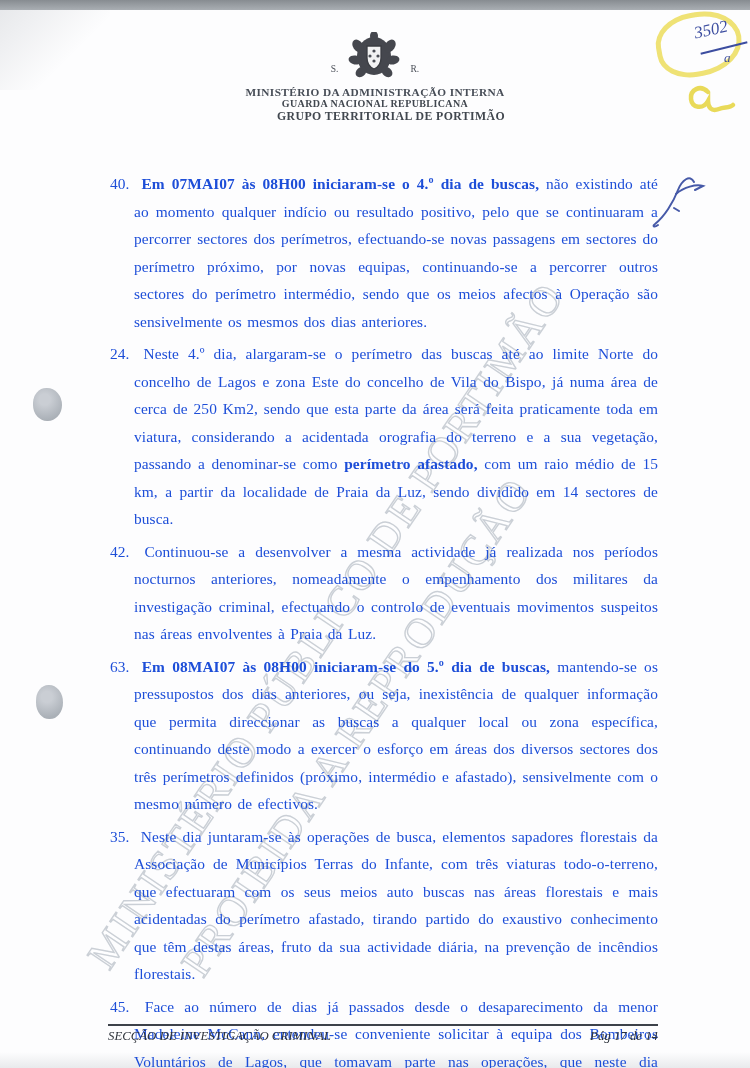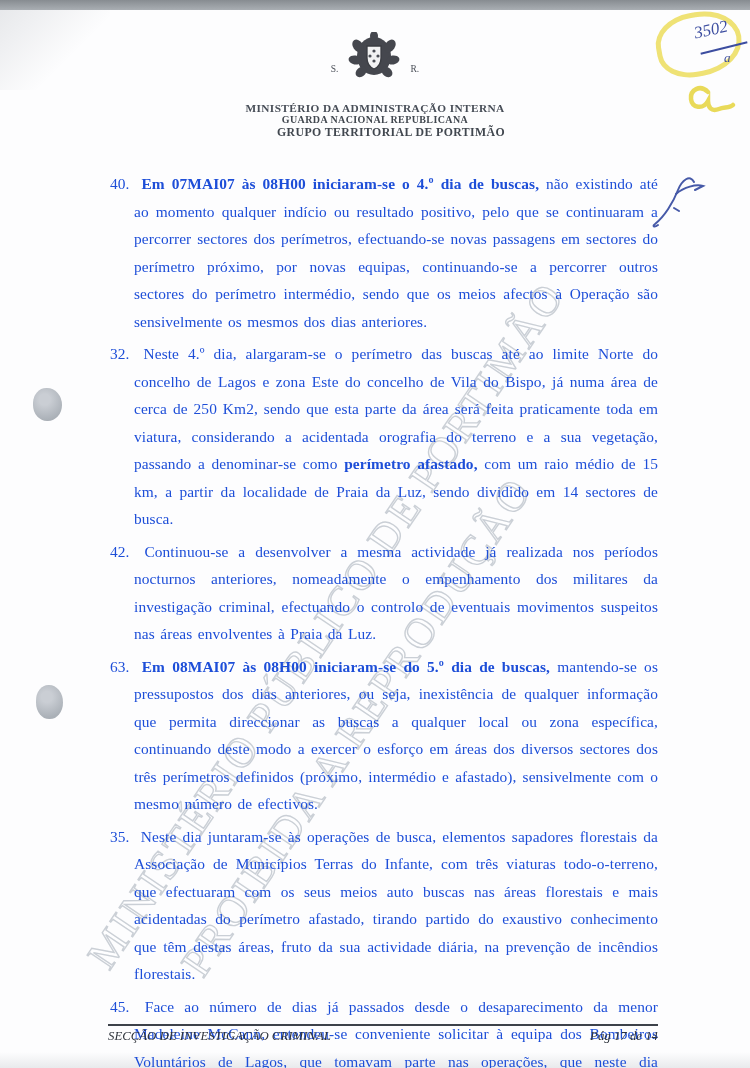--- a/index.html
+++ b/index.html
@@ -19,21 +19,21 @@
   }
   .bottom-fade {
     position:absolute; left:0; right:0; bottom:0; height:16px;
     background:linear-gradient(rgba(210,213,216,0), rgba(208,211,214,0.45)); z-index:0;
   }
 
   
   .header { position:absolute; top:34px; left:0; right:0; text-align:center; z-index:3; }
   .crest-row { display:flex; justify-content:center; align-items:flex-end; gap:7px; height:50px; }
   .crest-letter { font-size:9.5px; color:#4a4f58; padding-bottom:10px; }
-  .header-line1 { margin-top:18px; font-size:11.3px; font-weight:600; letter-spacing:0.4px; color:#474d57; }
+  .header-line1 { margin-top:2px; font-size:11.3px; font-weight:600; letter-spacing:0.4px; color:#474d57; }
   .header-line2 { font-size:10px; font-weight:700; letter-spacing:0.4px; color:#41474f; }
   .header-line3 { font-size:11.8px; font-weight:700; letter-spacing:0.4px; color:#41474f;padding-left:32px; }
 
   
   .watermark {
     position:absolute; left:360px; top:648px; z-index:1; pointer-events:none;
     transform:translate(-50%,-50%) rotate(-56deg); text-align:left;
   }
   .wm-line {
     font-size:42px; letter-spacing:3px; line-height:82px; white-space:nowrap;
@@ -125,21 +125,21 @@
 
   <div class="hole-punch hp1"></div>
   <div class="hole-punch hp2"></div>
 
   <div class="content" id="paragraph-list">
     <p class="para">
       <span class="para-num">40.</span>
     <span class="seg-bold">Em 07MAI07 às 08H00 iniciaram-se o 4.º dia de buscas,</span><span> não existindo até ao momento qualquer indício ou resultado positivo, pelo que se continuaram a percorrer sectores dos perímetros, efectuando-se novas passagens em sectores do perímetro próximo, por novas equipas, continuando-se a percorrer outros sectores do perímetro intermédio, sendo que os meios afectos à Operação são sensivelmente os mesmos dos dias anteriores.</span></p>
 
     <p class="para">
-      <span class="para-num">32.</span>
+      <span class="para-num">24.</span>
     <span>Neste 4.º dia, alargaram-se o perímetro das buscas até ao limite Norte do concelho de Lagos e zona Este do concelho de Vila do Bispo, já numa área de cerca de 250 Km2, sendo que esta parte da área será feita praticamente toda em viatura, considerando a acidentada orografia do terreno e a sua vegetação, passando a denominar-se como </span><span class="seg-bold">perímetro afastado,</span><span> com um raio médio de 15 km, a partir da localidade de Praia da Luz, sendo dividido em 14 sectores de busca.</span></p>
 
     <p class="para">
       <span class="para-num">42.</span>
     <span>Continuou-se a desenvolver a mesma actividade já realizada nos períodos nocturnos anteriores, nomeadamente o empenhamento dos militares da investigação criminal, efectuando o controlo de eventuais movimentos suspeitos nas áreas envolventes à Praia da Luz.</span></p>
 
     <p class="para">
       <span class="para-num">63.</span>
     <span class="seg-bold">Em 08MAI07 às 08H00 iniciaram-se do 5.º dia de buscas,</span><span> mantendo-se os pressupostos dos dias anteriores, ou seja, inexistência de qualquer informação que permita direccionar as buscas a qualquer local ou zona específica, continuando deste modo a exercer o esforço em áreas dos diversos sectores dos três perímetros definidos (próximo, intermédio e afastado), sensivelmente com o mesmo número de efectivos.</span></p>
 

